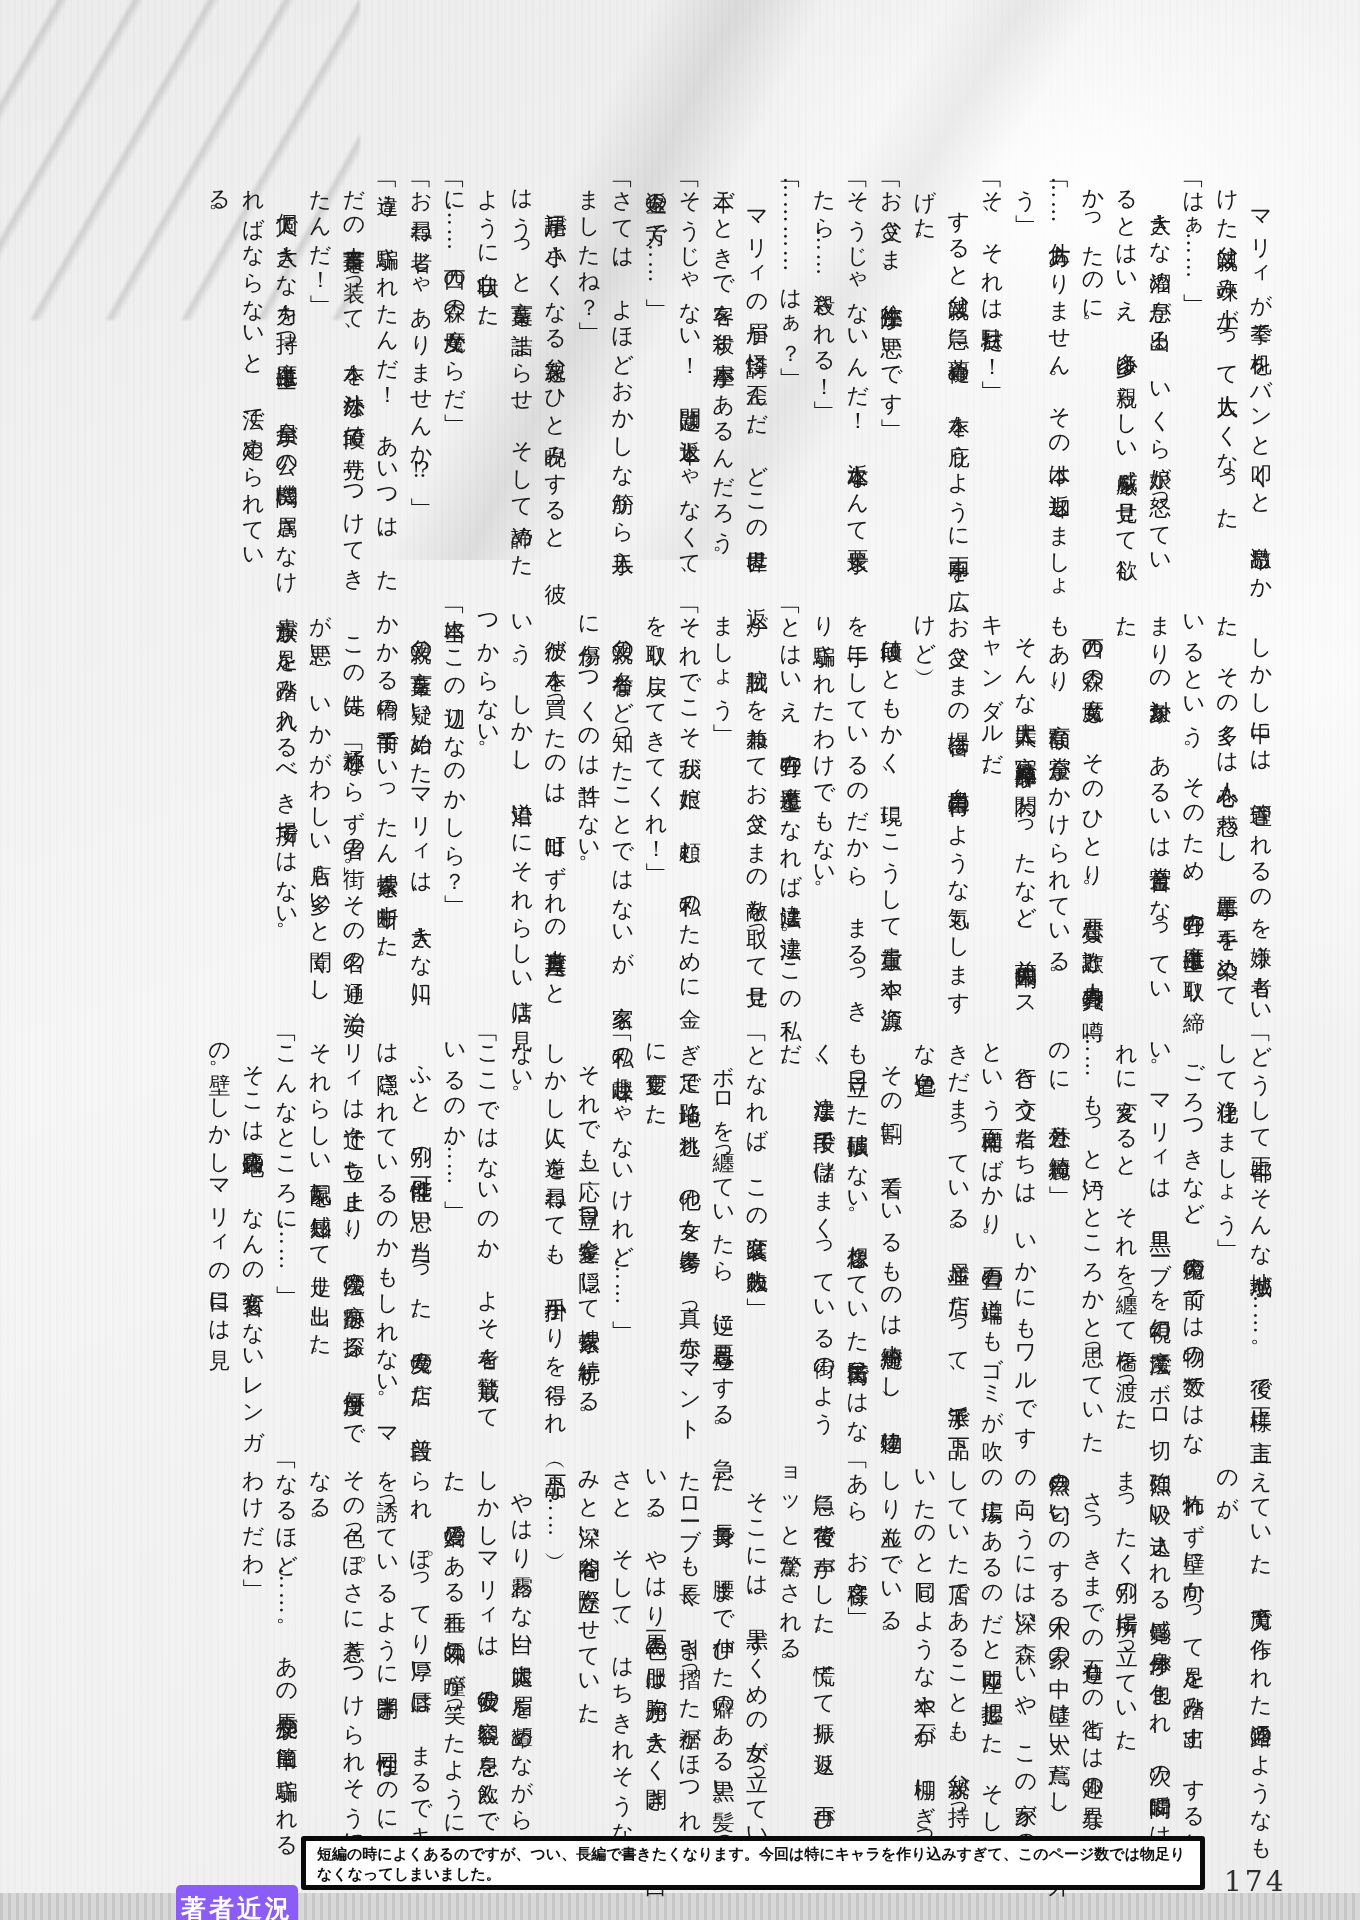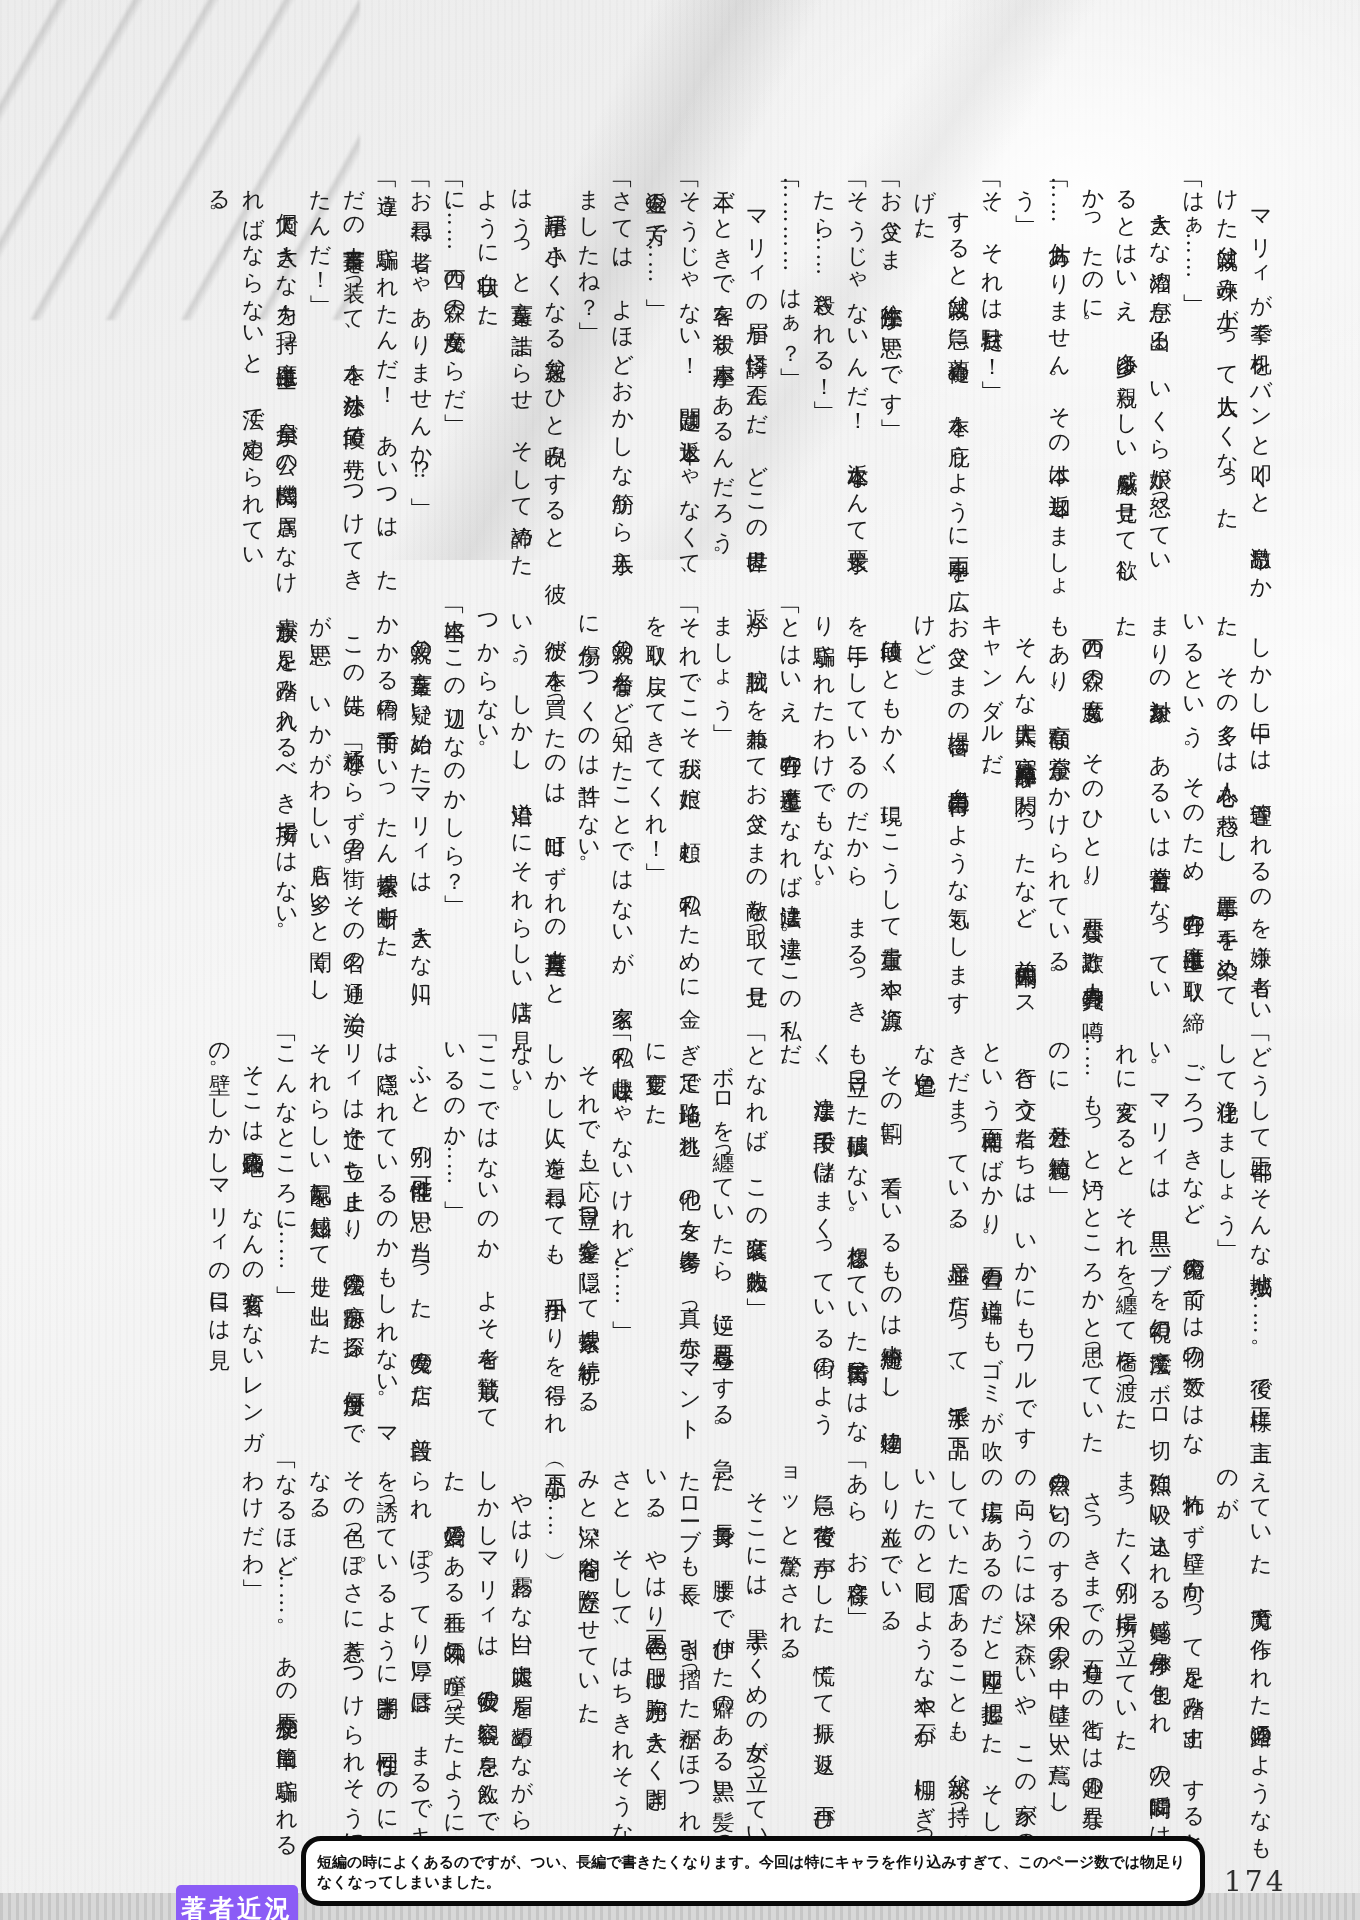--- a/index.html
+++ b/index.html
@@ -55,23 +55,23 @@
   #band-4{top:1455px;}
 
   
   .footer-label{
     position:absolute;left:176px;top:1885px;width:122px;height:48px;
     background:#8b5cf6;color:#ffffff;border-radius:5px;
     font-family:"DejaVu Sans","Liberation Sans",sans-serif;font-weight:700;
     font-size:25px;line-height:48px;text-align:center;letter-spacing:3px;
   }
   .footer-box{
-    position:absolute;left:301px;top:1836px;width:904px;height:70px;
-    box-sizing:border-box;background:#ffffff;border:5px solid #0a0a0a;border-radius:20px;
-    padding:11px 8px 0 11px;
+    position:absolute;left:301px;top:1836px;width:904px;height:54px;
+    box-sizing:border-box;background:#ffffff;border:5px solid #0a0a0a;border-radius:3px;
+    padding:3px 8px 0 11px;
     font-family:"DejaVu Sans","Liberation Sans",sans-serif;font-weight:700;
     font-size:15px;line-height:20px;color:#111;
     overflow:hidden;
   }
   .page-number{
     position:absolute;left:1224px;top:1830px;
     font-family:"DejaVu Serif","Liberation Serif",serif;
     font-size:28px;letter-spacing:3px;color:#2e2e2e;margin-top:35px;
   }
 </style>

